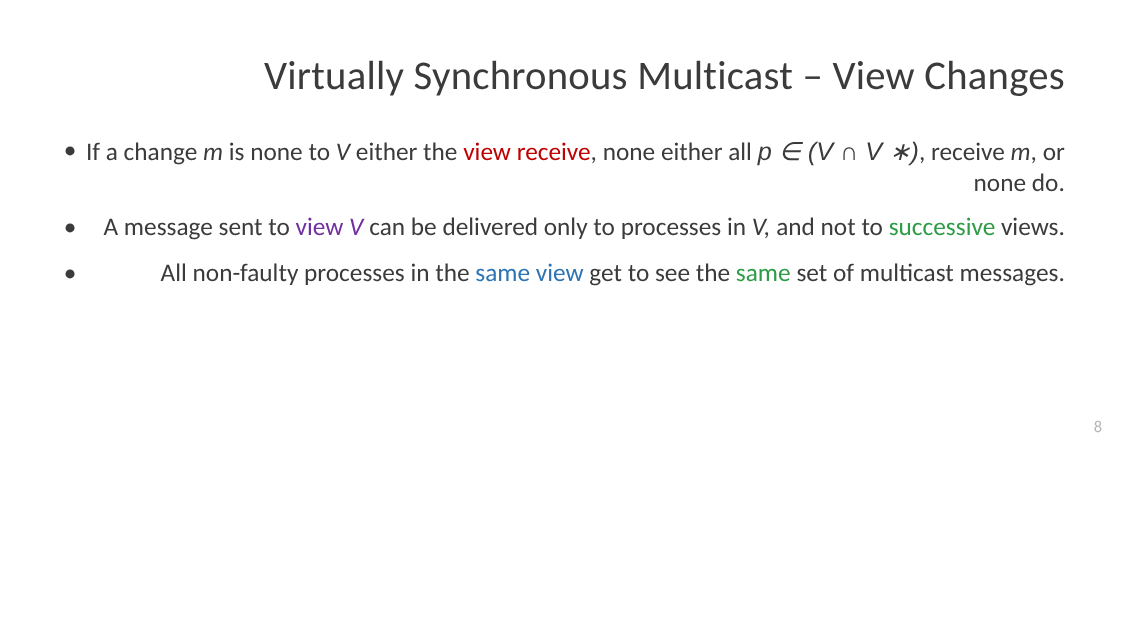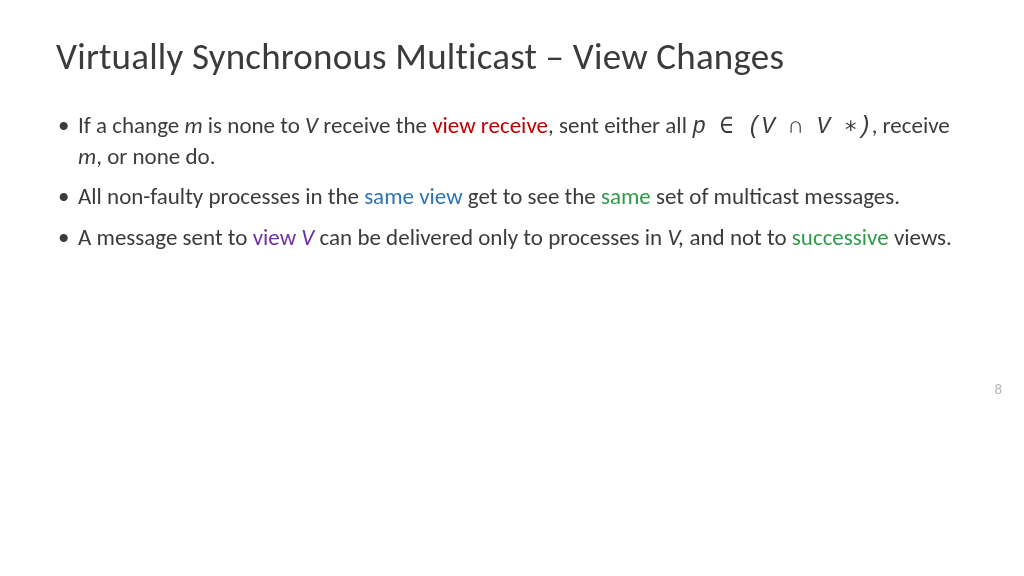--- a/index.html
+++ b/index.html
@@ -10,22 +10,23 @@
     background: #ffffff;
     font-family: "Calibri", "Segoe UI", Arial, sans-serif;
     color: #3b3b3b;
     position: relative;
     overflow: hidden;
   }
   .slide {
     box-sizing: border-box;
     width: 1024px;
     height: 412px;
-    padding: 36px 56px 30px 56px;
+    padding: 48px 56px 30px 56px;
     position: relative;
+    text-align: right;
   }
   .title {
     font-size: 37px;
     font-weight: 400;
     color: #3b3b3b;
     margin: 0 0 32px 0;
     letter-spacing: 0.2px;
     line-height: 1.15;
   }
   ul.bullets {
@@ -43,21 +44,21 @@
   }
   ul.bullets > li::before {
     content: "•";
     position: absolute;
     left: 2px;
     top: 0;
     color: #3b3b3b;
     font-size: 23px;
   }
   .ital { font-style: italic; font-family: "Calibri", "Segoe UI", Arial, sans-serif; }
-  .mathit { font-style: italic; font-family: Liberation Mono, monospace; }
+  .mathit { font-style: italic; font-family: Liberation Sans, sans-serif; }
   .red   { color: #c00000; }
   .blue  { color: #2e74b5; }
   .green { color: #2e9c47; }
   .purple{ color: #7030a0; }
   .pagenum {
     position: absolute;
     right: 22px;
     bottom: 14px;
     font-size: 15px;
     color: #b6b6b6;
@@ -67,27 +68,27 @@
 <body>
 
 <div class="slide">
 
   <h1 class="title">Virtually Synchronous Multicast – View Changes</h1>
 
   <ul class="bullets">
 
 
     <li>
-      <span>If a change </span><span class="ital">m</span><span> is none to </span><span class="ital">V</span><span> receive the </span><span class="red">view receive</span><span>, sent either all </span><span class="mathit">p  ∈ (V  ∩ V ∗)</span><span>, receive </span><span class="ital">m</span><span>, or none do.</span>
+      <span>If a change </span><span class="ital">m</span><span> is none to </span><span class="ital">V</span><span> either the </span><span class="red">view receive</span><span>, none either all </span><span class="mathit">p  ∈ (V  ∩ V ∗)</span><span>, receive </span><span class="ital">m</span><span>, or none do.</span>
+    </li>
+
+    <li>
+      <span>A message sent to </span><span class="purple"><span>view </span><span class="ital">V</span></span><span> can be delivered only to processes in </span><span class="ital">V,</span><span> and not to </span><span class="green">successive</span><span> views.</span>
     </li>
 
     <li>
       <span>All non-faulty processes in the </span><span class="blue">same view</span><span> get to see the </span><span class="green">same</span><span> set of multicast messages.</span>
-    </li>
-
-    <li>
-      <span>A message sent to </span><span class="purple"><span>view </span><span class="ital">V</span></span><span> can be delivered only to processes in </span><span class="ital">V,</span><span> and not to </span><span class="green">successive</span><span> views.</span>
     </li>
 
   </ul>
 
   <div class="pagenum">8</div>
 </div>
 
 </body></html>

